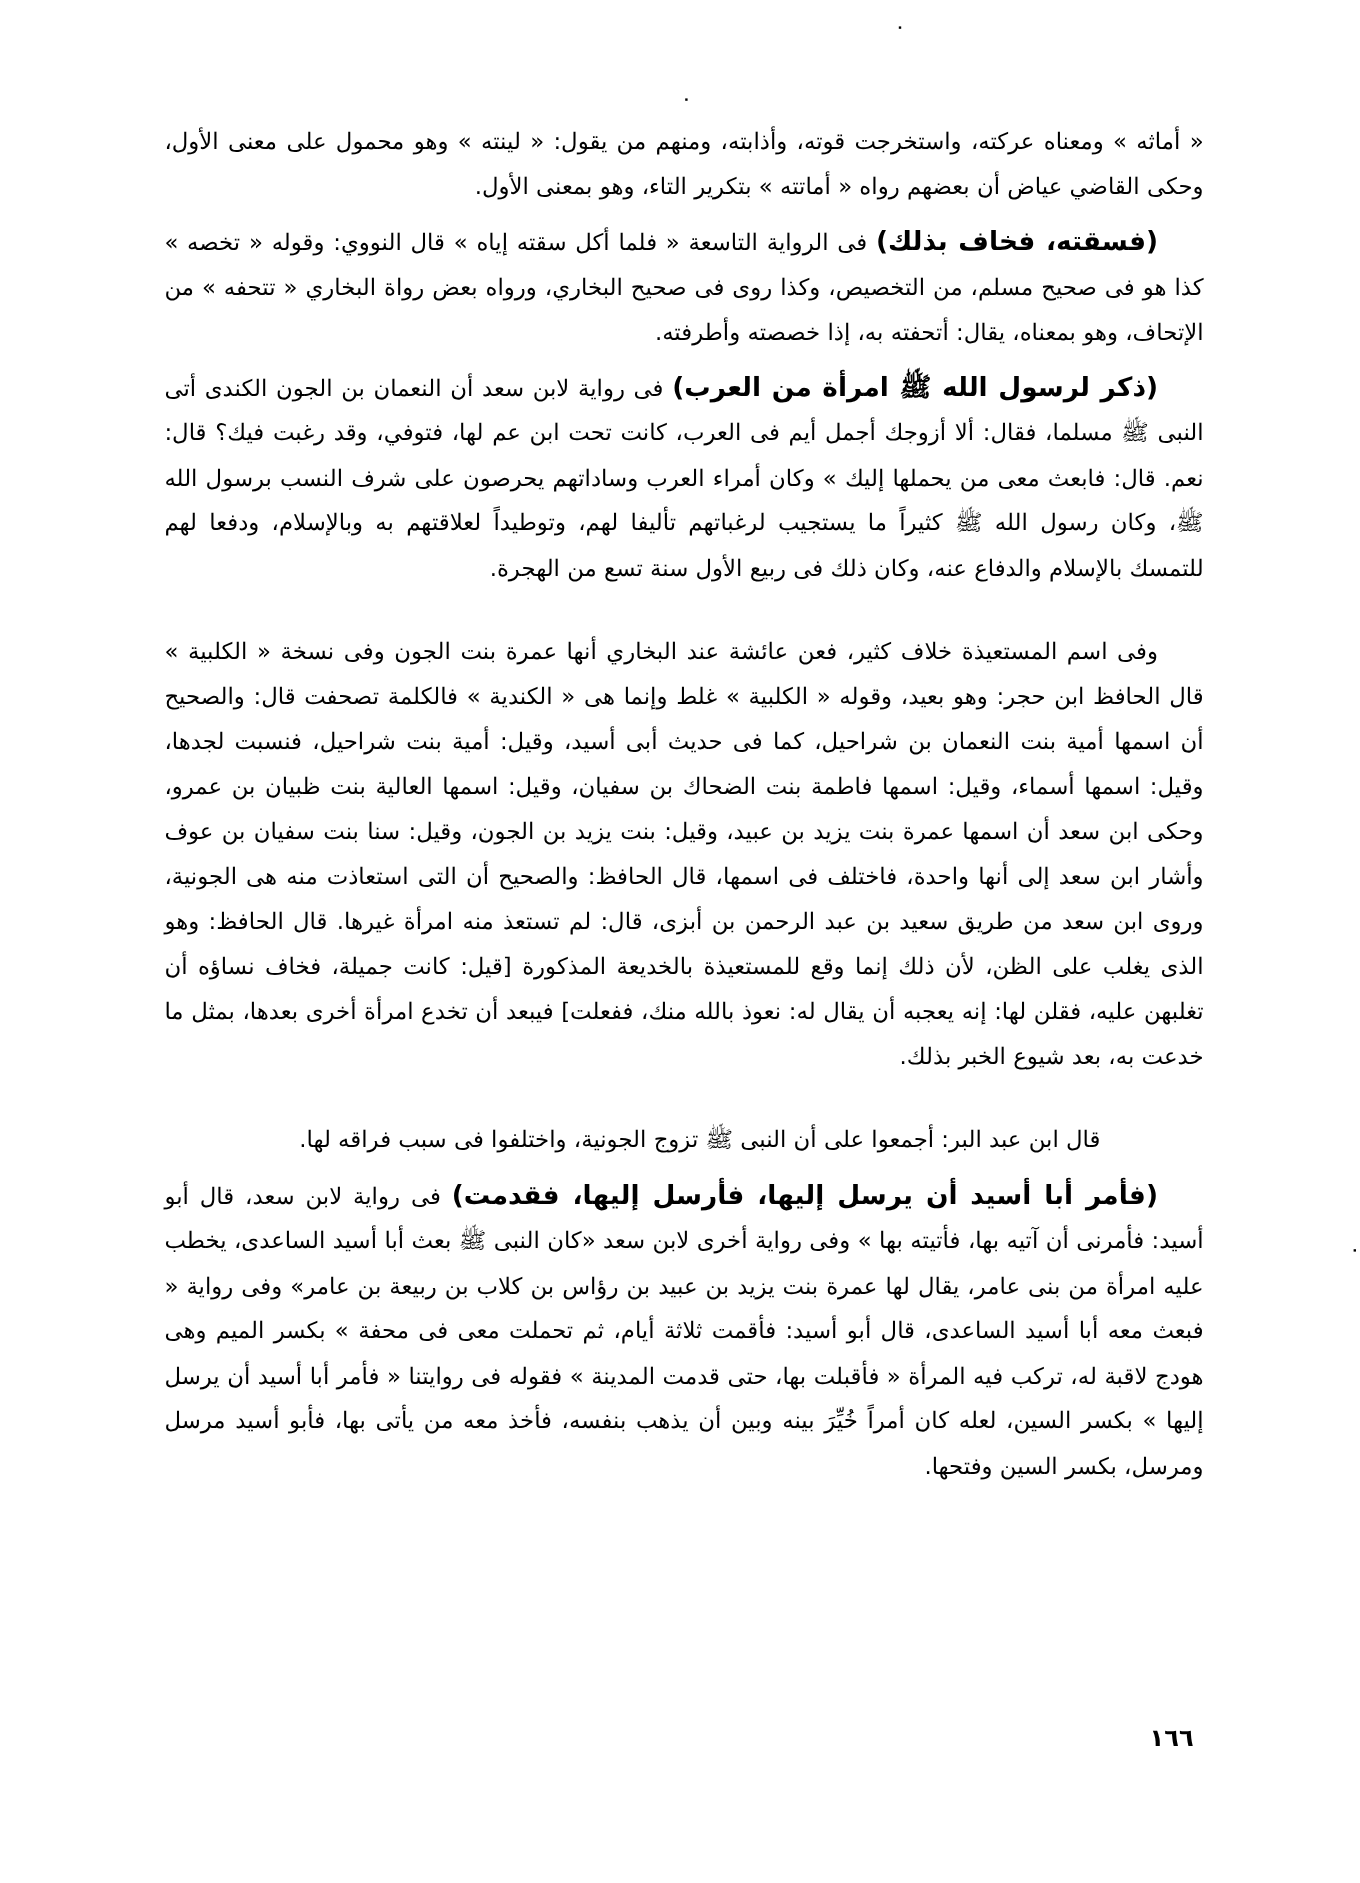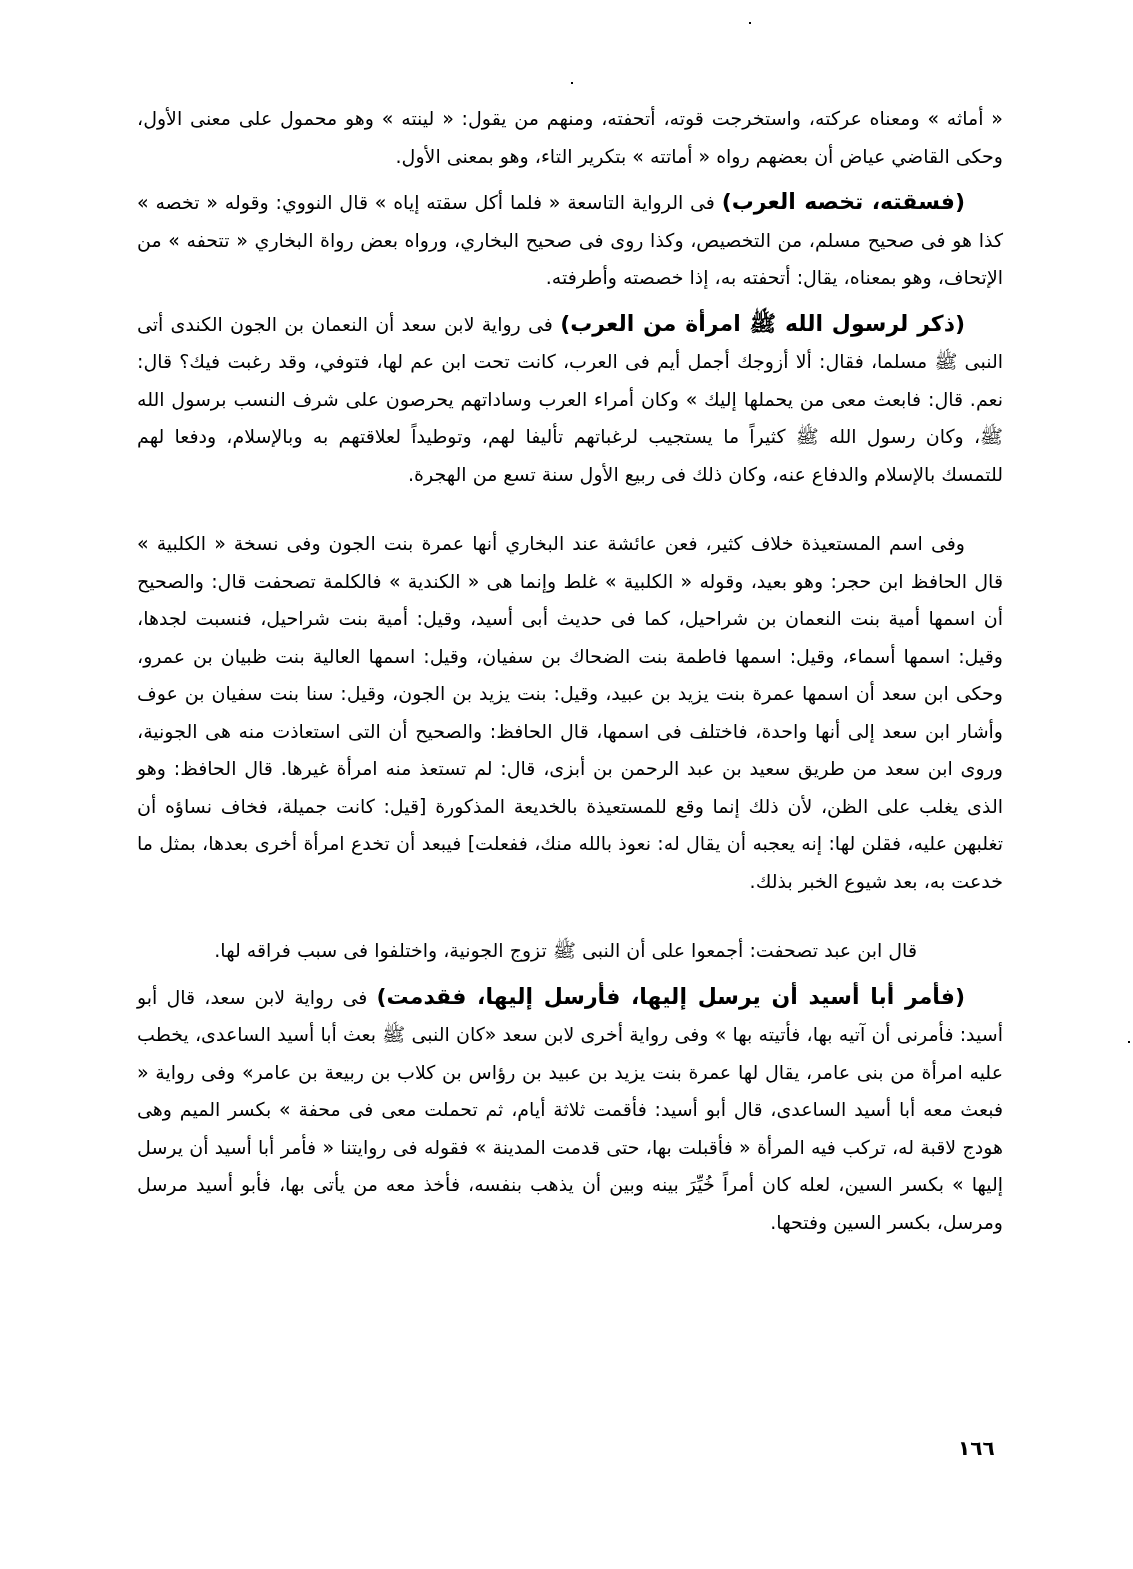--- a/index.html
+++ b/index.html
@@ -53,37 +53,37 @@
       width: 2px;
       height: 2px;
       background: #000;
     }
   </style>
 </head>
 <body>
 
 <div class="page" dir="rtl" lang="ar">
   <p class="para">
-    <span>« أماثه » ومعناه عركته، واستخرجت قوته، أتحفته، ومنهم من يقول: « لينته » وهو محمول على معنى الأول، وحكى القاضي عياض أن بعضهم رواه « أماتته » بتكرير التاء، وهو بمعنى الأول.</span>
+    <span>« أماثه » ومعناه عركته، واستخرجت قوته، وأذابته، ومنهم من يقول: « لينته » وهو محمول على معنى الأول، وحكى القاضي عياض أن بعضهم رواه « أماتته » بتكرير التاء، وهو بمعنى الأول.</span>
   </p>
 
   <p class="para indent gap-small">
-    <span class="heading">(فسقته، تخصه العرب)</span><span> فى الرواية التاسعة « فلما أكل سقته إياه » قال النووي: وقوله « تخصه » كذا هو فى صحيح مسلم، من التخصيص، وكذا روى فى صحيح البخاري، ورواه بعض رواة البخاري « تتحفه » من الإتحاف، وهو بمعناه، يقال: أتحفته به، إذا خصصته وأطرفته.</span>
+    <span class="heading">(فسقته، فخاف بذلك)</span><span> فى الرواية التاسعة « فلما أكل سقته إياه » قال النووي: وقوله « تخصه » كذا هو فى صحيح مسلم، من التخصيص، وكذا روى فى صحيح البخاري، ورواه بعض رواة البخاري « تتحفه » من الإتحاف، وهو بمعناه، يقال: أتحفته به، إذا خصصته وأطرفته.</span>
   </p>
 
   <p class="para indent gap-small">
     <span class="heading">(ذكر لرسول الله ﷺ امرأة من العرب)</span><span> فى رواية لابن سعد أن النعمان بن الجون الكندى أتى النبى ﷺ مسلما، فقال: ألا أزوجك أجمل أيم فى العرب، كانت تحت ابن عم لها، فتوفي، وقد رغبت فيك؟ قال: نعم. قال: فابعث معى من يحملها إليك » وكان أمراء العرب وساداتهم يحرصون على شرف النسب برسول الله ﷺ، وكان رسول الله ﷺ كثيراً ما يستجيب لرغباتهم تأليفا لهم، وتوطيداً لعلاقتهم به وبالإسلام، ودفعا لهم للتمسك بالإسلام والدفاع عنه، وكان ذلك فى ربيع الأول سنة تسع من الهجرة.</span>
   </p>
 
   <p class="para indent gap-large">
     <span>وفى اسم المستعيذة خلاف كثير، فعن عائشة عند البخاري أنها عمرة بنت الجون وفى نسخة « الكلبية » قال الحافظ ابن حجر: وهو بعيد، وقوله « الكلبية » غلط وإنما هى « الكندية » فالكلمة تصحفت قال: والصحيح أن اسمها أمية بنت النعمان بن شراحيل، كما فى حديث أبى أسيد، وقيل: أمية بنت شراحيل، فنسبت لجدها، وقيل: اسمها أسماء، وقيل: اسمها فاطمة بنت الضحاك بن سفيان، وقيل: اسمها العالية بنت ظبيان بن عمرو، وحكى ابن سعد أن اسمها عمرة بنت يزيد بن عبيد، وقيل: بنت يزيد بن الجون، وقيل: سنا بنت سفيان بن عوف وأشار ابن سعد إلى أنها واحدة، فاختلف فى اسمها، قال الحافظ: والصحيح أن التى استعاذت منه هى الجونية، وروى ابن سعد من طريق سعيد بن عبد الرحمن بن أبزى، قال: لم تستعذ منه امرأة غيرها. قال الحافظ: وهو الذى يغلب على الظن، لأن ذلك إنما وقع للمستعيذة بالخديعة المذكورة [قيل: كانت جميلة، فخاف نساؤه أن تغلبهن عليه، فقلن لها: إنه يعجبه أن يقال له: نعوذ بالله منك، ففعلت] فيبعد أن تخدع امرأة أخرى بعدها، بمثل ما خدعت به، بعد شيوع الخبر بذلك.</span>
   </p>
 
   <p class="para indent-wide gap-large">
-    <span>قال ابن عبد تصحفت: أجمعوا على أن النبى ﷺ تزوج الجونية، واختلفوا فى سبب فراقه لها.</span>
+    <span>قال ابن عبد البر: أجمعوا على أن النبى ﷺ تزوج الجونية، واختلفوا فى سبب فراقه لها.</span>
   </p>
 
   <p class="para indent gap-small">
     <span class="heading">(فأمر أبا أسيد أن يرسل إليها، فأرسل إليها، فقدمت)</span><span> فى رواية لابن سعد، قال أبو أسيد: فأمرنى أن آتيه بها، فأتيته بها » وفى رواية أخرى لابن سعد «كان النبى ﷺ بعث أبا أسيد الساعدى، يخطب عليه امرأة من بنى عامر، يقال لها عمرة بنت يزيد بن عبيد بن رؤاس بن كلاب بن ربيعة بن عامر» وفى رواية « فبعث معه أبا أسيد الساعدى، قال أبو أسيد: فأقمت ثلاثة أيام، ثم تحملت معى فى محفة » بكسر الميم وهى هودج لاقبة له، تركب فيه المرأة « فأقبلت بها، حتى قدمت المدينة » فقوله فى روايتنا « فأمر أبا أسيد أن يرسل إليها » بكسر السين، لعله كان أمراً خُيِّرَ بينه وبين أن يذهب بنفسه، فأخذ معه من يأتى بها، فأبو أسيد مرسل ومرسل، بكسر السين وفتحها.</span>
   </p>
 </div>
 
 <div class="page-number">١٦٦</div>
 
 <div class="speck" style="left:749px; top:22px;"></div>

